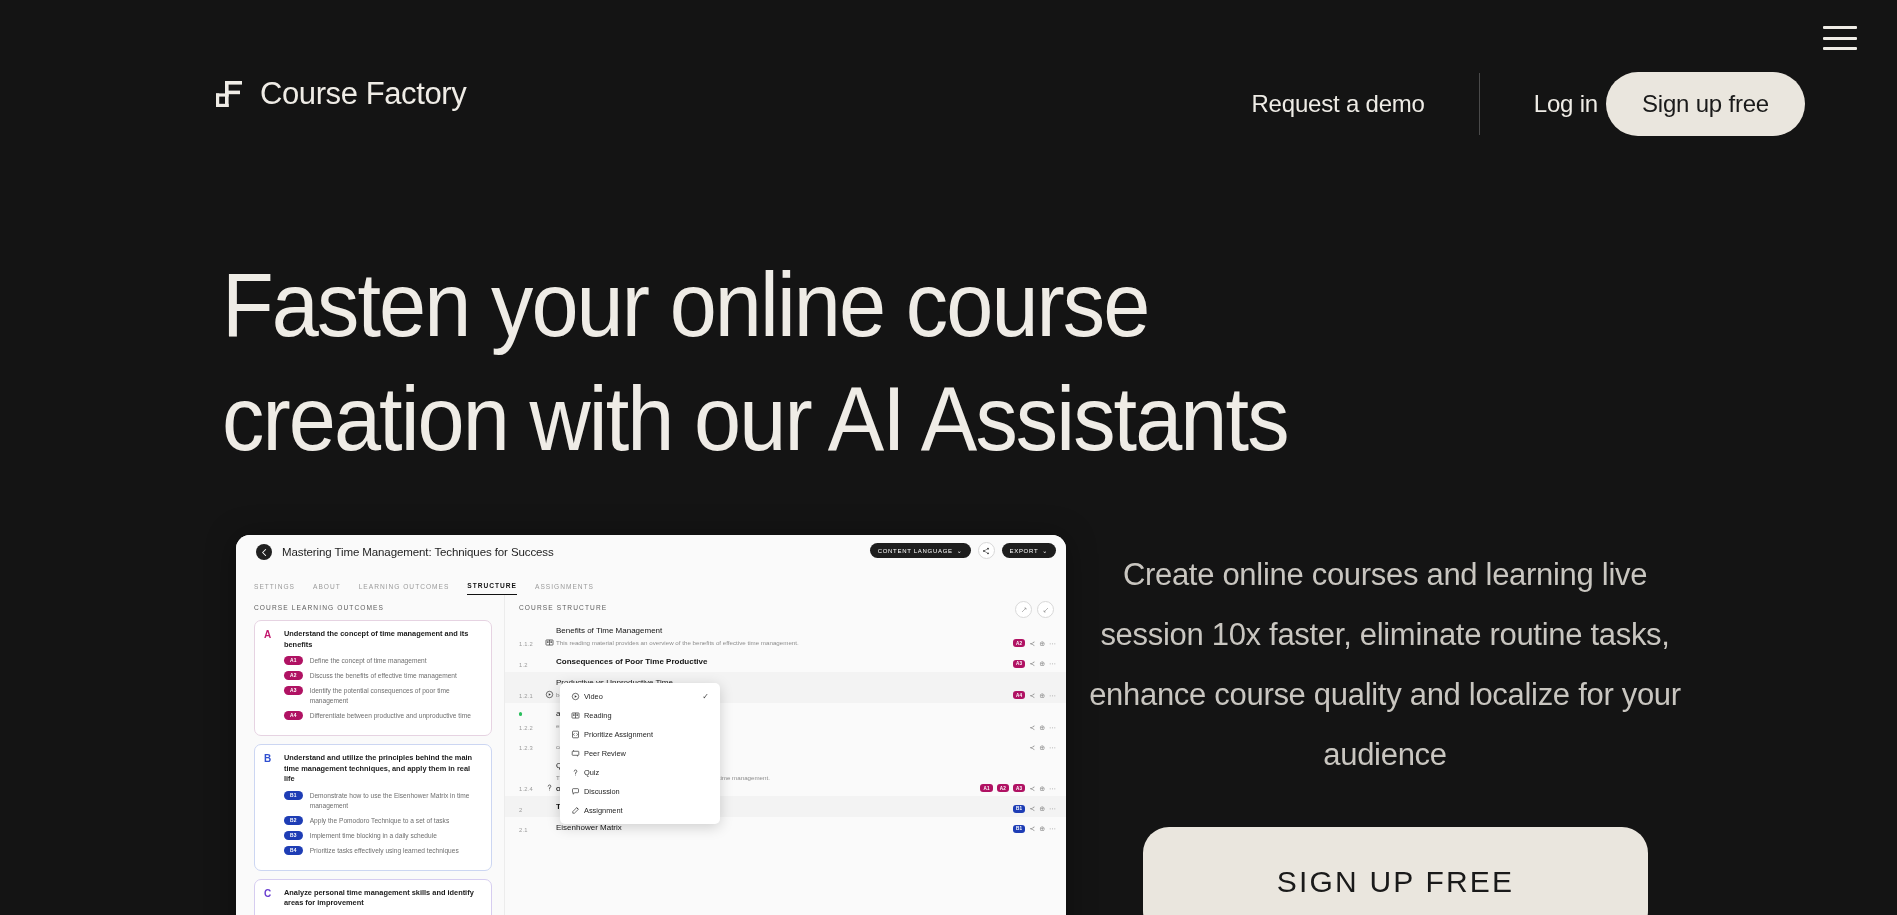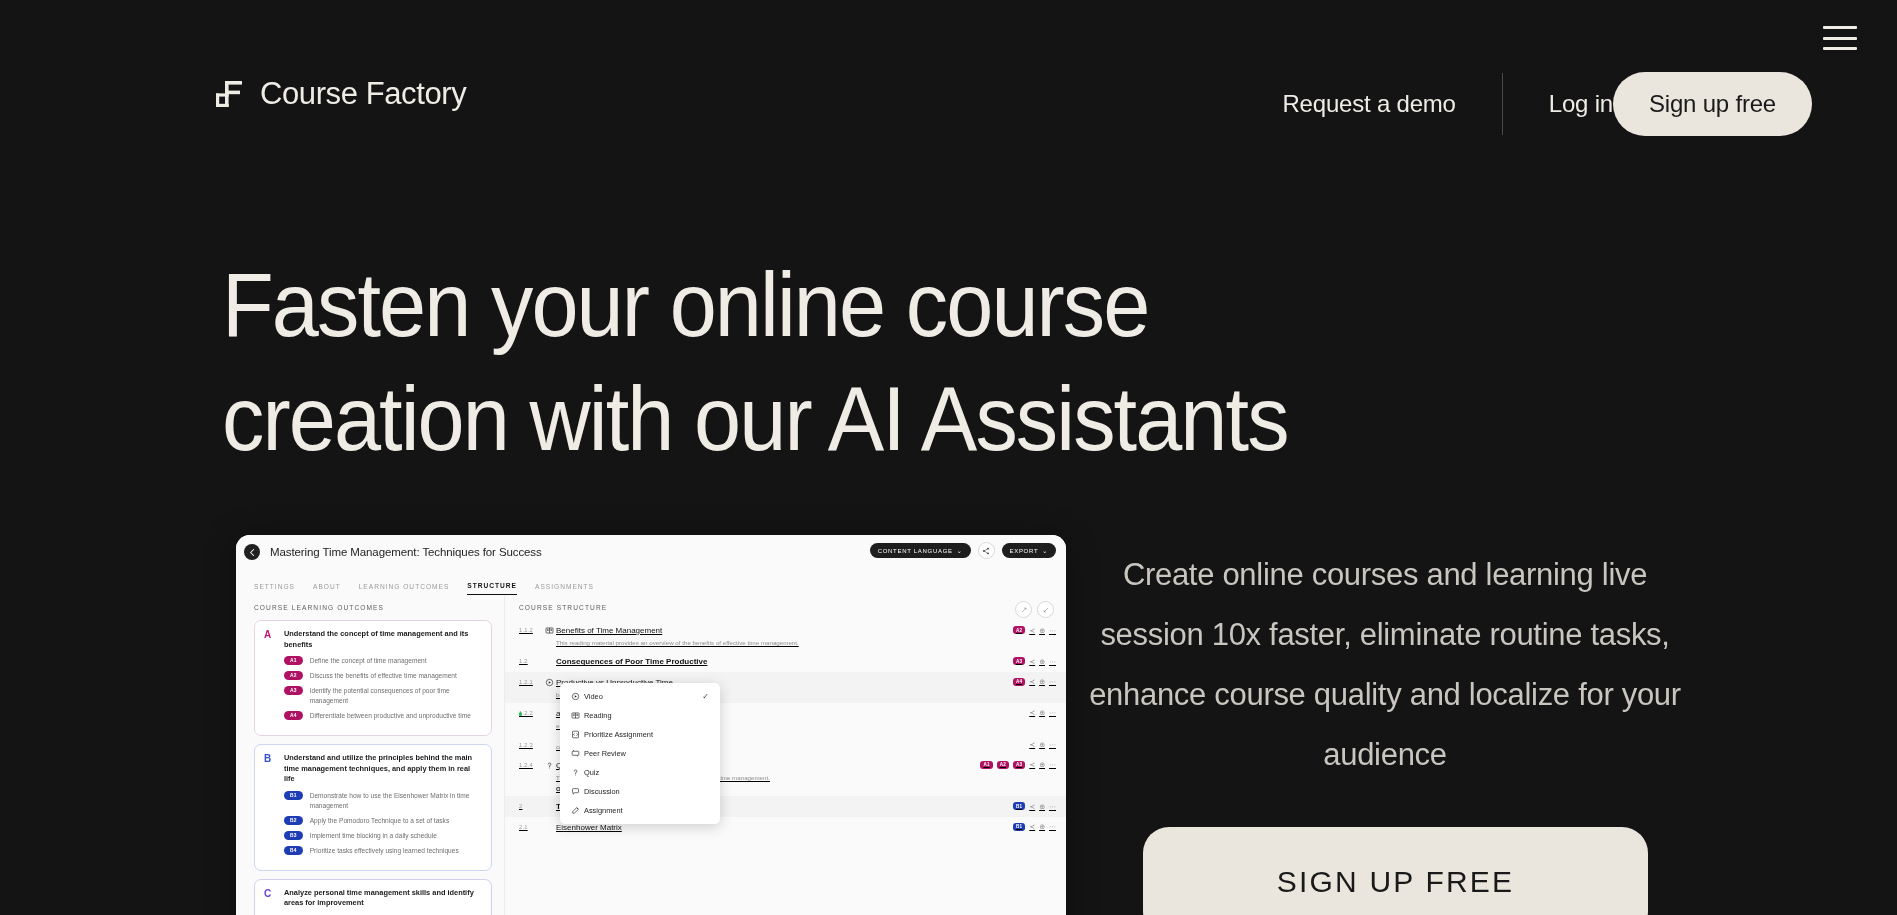--- a/index.html
+++ b/index.html
@@ -18,21 +18,21 @@
     justify-content:space-between; cursor:pointer;
   }
   .hamburger span { display:block; height:3px; width:100%; background:#efece6; border-radius:1px; }
   .brand { position:absolute; left:214px; top:76px; display:flex; align-items:center; gap:16px; }
   .logo-mark { width:30px; height:30px; position:relative; display:block; }
   .logo-name {
     color:#efece6; font-size:31px; letter-spacing:-0.4px;
     font-family:"Liberation Sans", sans-serif; font-weight:400;
   }
 
-  .nav-right { position:absolute; right:85px; top:72px; display:flex; align-items:center; }
+  .nav-right { position:absolute; right:92px; top:72px; display:flex; align-items:center;gap:8px; }
   .nav-link {
     color:#efece6; font-size:24px; letter-spacing:-0.2px; cursor:pointer;
     text-decoration:none; white-space:nowrap; font-weight:400;
   }
   .nav-demo { margin-right:46px; }
   .nav-divider { width:1px; height:62px; background:#4a4a4a; margin-right:46px; }
   .nav-login { }
   .btn-signup {
     background:#eae6de; color:#1a1a1a; font-size:24px; letter-spacing:-0.2px;
     border:none; border-radius:36px; padding:18px 36px; cursor:pointer;
@@ -66,21 +66,21 @@
   }
 
   
   .mock {
     position:absolute; left:236px; top:535px; width:830px; height:430px;
     background:#fafafa; border-radius:14px 14px 0 0; overflow:hidden;
     box-shadow:0 2px 30px rgba(0,0,0,0.35);
     font-family:"Liberation Sans", sans-serif;
   }
   .mock-top {
-    height:34px; display:flex; align-items:center; padding:0 8px;
+    height:34px; display:flex; align-items:center; padding:0 20px;
     background:#fafafa; position:relative;
   }
   .back-circle {
     width:16px; height:16px; border-radius:50%; background:#202020;
     display:flex; align-items:center; justify-content:center; flex:0 0 auto;
   }
   .back-circle svg { width:9px; height:9px; }
   .mock-title { font-size:11.5px; color:#1e1e1e; margin-left:10px; letter-spacing:-0.1px; }
   .mock-top-right { position:absolute; right:10px; top:7px; display:flex; align-items:center; gap:7px; }
   .chip {
@@ -120,21 +120,21 @@
   .oc-title { font-size:7.4px; color:#1b1b1b; font-weight:bold; line-height:1.45; margin-bottom:6px; }
   .oc-item { display:flex; align-items:flex-start; gap:7px; margin-bottom:5px; }
   .badge {
     font-size:4.9px; color:#fff; border-radius:7px; padding:2px 6px; min-width:16px;
     text-align:center; flex:0 0 auto; font-weight:bold; letter-spacing:0.2px;
   }
   .badge.a { background:#b01263; }
   .badge.b { background:#1e3db5; }
   .oc-sub { font-size:6.6px; color:#6f6f6f; line-height:1.5; }
 
-  .cs-row { display:flex; align-items:flex-start; padding:5px 0 4px 0; position:relative;text-decoration:underline; }
+  .cs-row { display:flex; align-items:flex-end; padding:5px 0 4px 0; position:relative; }
   .cs-row.shade { background:#f3f3f3; margin:0 -10px 0 -14px; padding-left:14px; padding-right:10px; }
   .cs-num { font-size:5.8px; color:#9b9b9b; width:26px; flex:0 0 26px; padding-top:2px; letter-spacing:0.2px; }
   .cs-ic { width:11px; flex:0 0 11px; padding-top:1px; color:#2a2a2a; }
   .cs-ic svg { width:9px; height:9px; display:block; }
   .cs-main { flex:1; min-width:0; }
   .cs-title { font-size:8px; color:#141414; line-height:1.4; }
   .cs-title.bold { font-weight:bold; }
   .cs-desc { font-size:6.2px; color:#8d8d8d; line-height:1.5; margin-top:2px; }
   .cs-open { font-size:6px; font-weight:bold; letter-spacing:0.9px; color:#1b1b1b; margin-top:4px; }
   .cs-actions { display:flex; align-items:center; gap:4px; flex:0 0 auto; padding-top:1px; }

